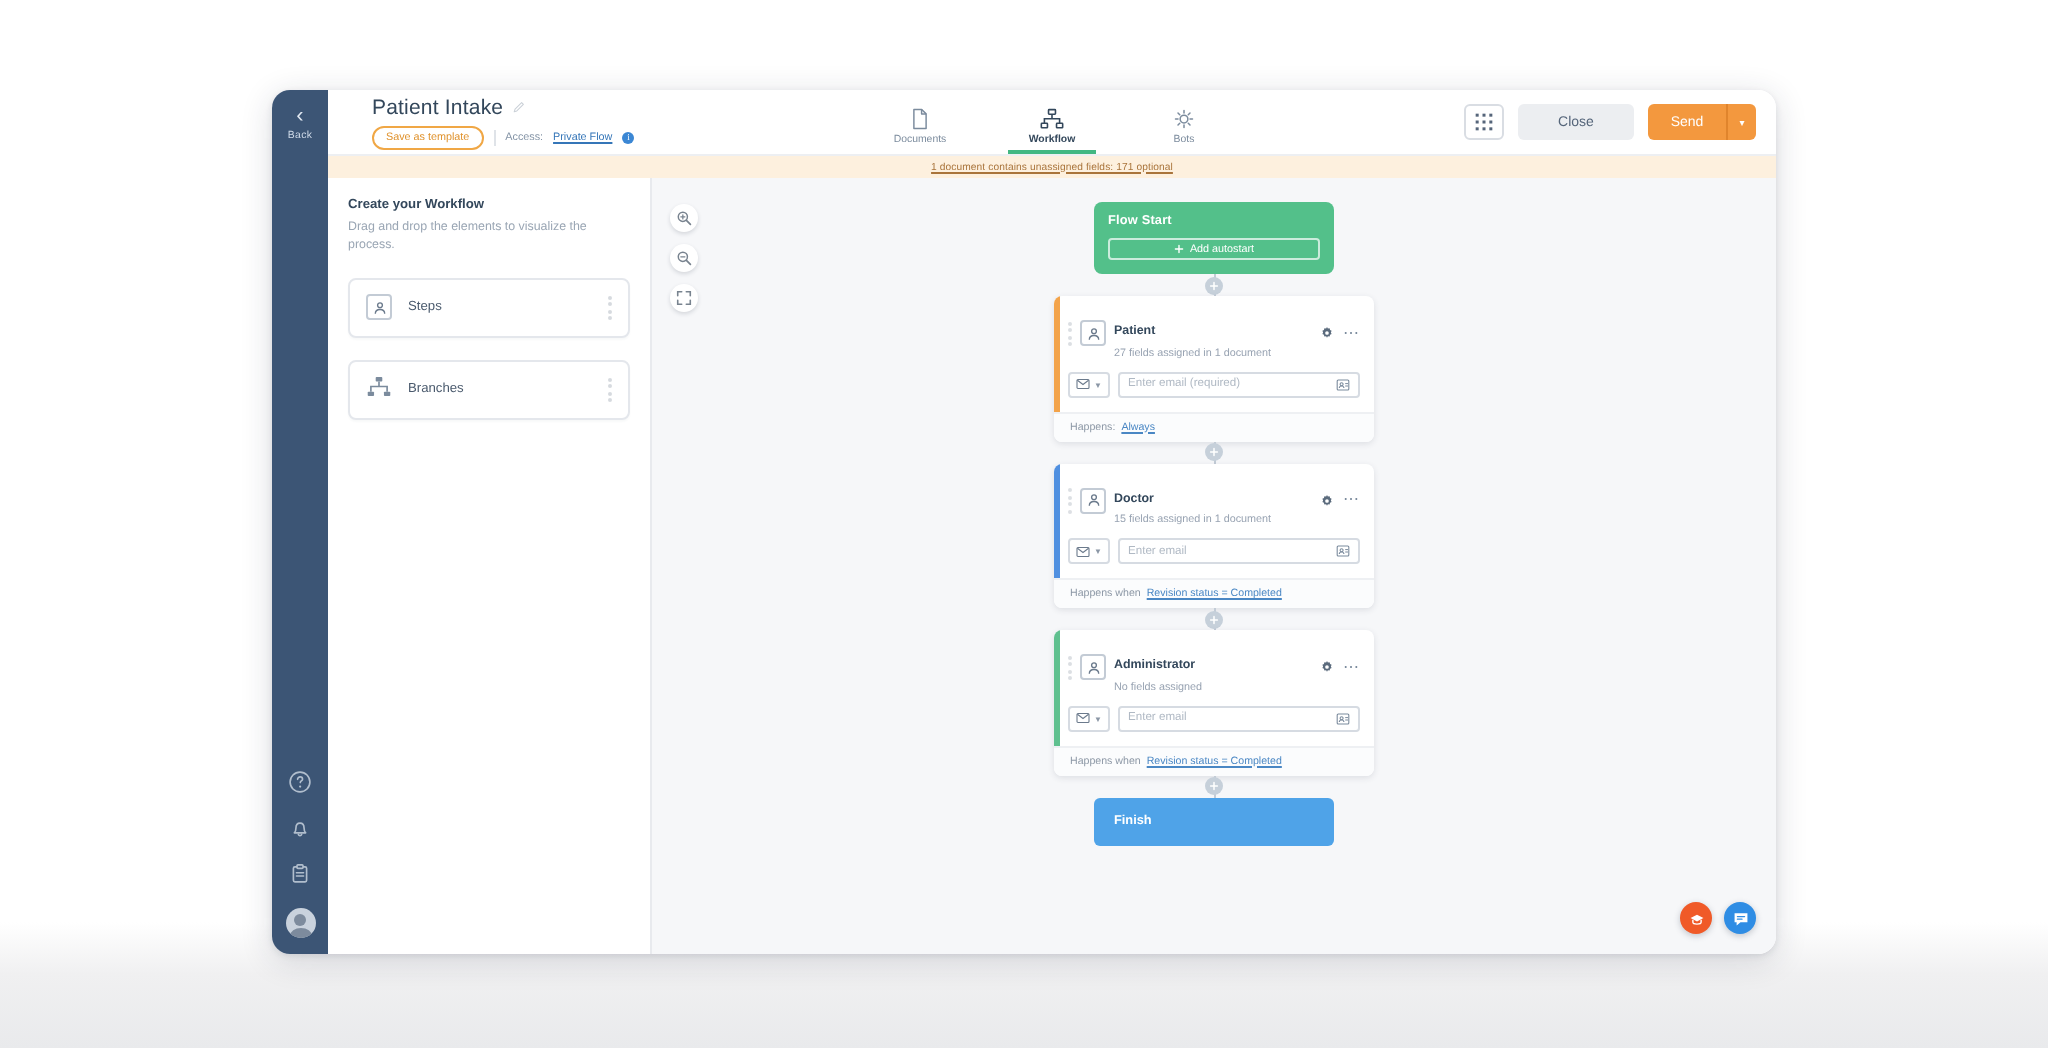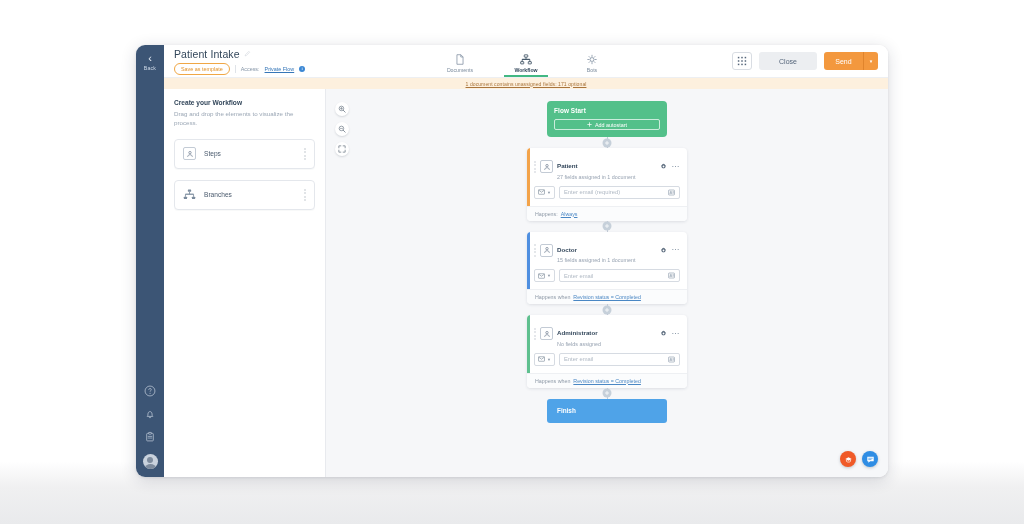--- a/index.html
+++ b/index.html
@@ -62,21 +62,21 @@
   
   #main { flex: 1; display: flex; flex-direction: column; min-width: 0; }
 
   
   #topbar {
     height: 33px; flex: 0 0 33px;
     background: #ffffff;
     border-bottom: 1px solid #edeff2;
     display: flex; align-items: center;
     position: relative;
-    padding: 0 10px 0 0;
+    padding: 0 10px 0 12px;
     gap: 48px;
   }
   .title-block { padding-left: 10px; width: 200px; }
   .doc-title-row { display: flex; align-items: center; gap: 4px; }
   .doc-title { font-size: 10.5px; color: #33475b; font-weight: 400; letter-spacing: .1px; }
   .pencil-ico { width: 7px; height: 7px; display: block; opacity: .5; }
   .sub-row { display: flex; align-items: center; gap: 5px; margin-top: 3px; }
   .tpl-pill {
     border: 1px solid #f0a745; color: #e0922c;
     border-radius: 8px; font-size: 5.4px;

